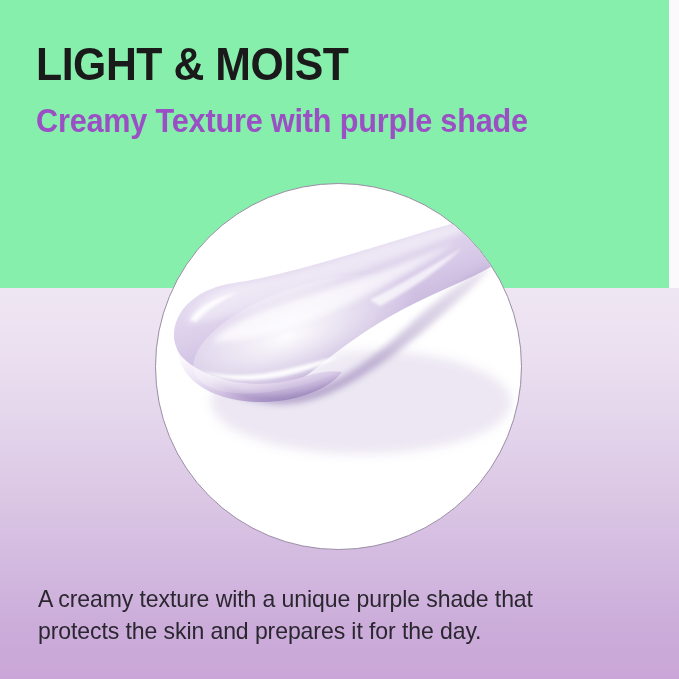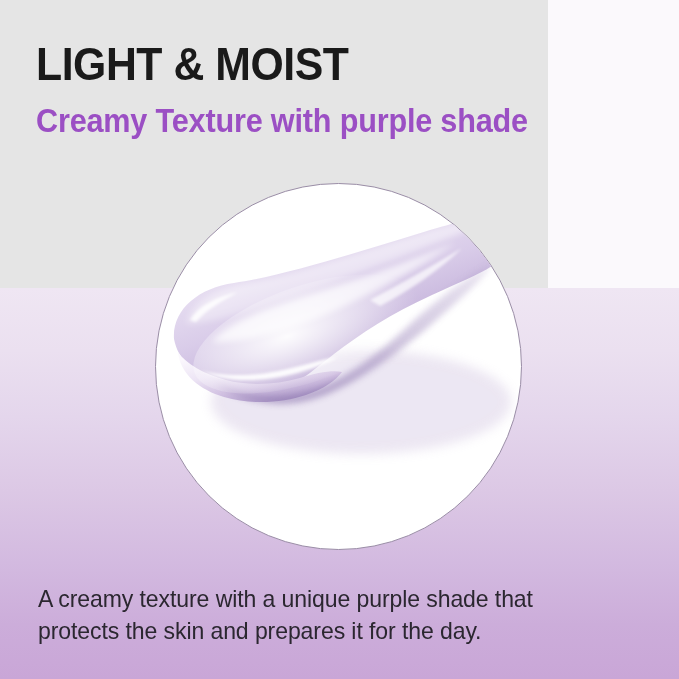--- a/index.html
+++ b/index.html
@@ -17,23 +17,23 @@
     height: 679px;
     overflow: hidden;
     background: #FBF9FC;
   }
 
   
   .header-block {
     position: absolute;
     left: 0;
     top: 0;
-    width: 548px;
+    width: 669px;
     height: 288px;
-    background: #e5e5e5;
+    background: #86efac;
   }
 
   .headline {
     position: absolute;
     left: 36px;
     top: 40px;
     font-family: "Liberation Sans Narrow", "Liberation Sans", sans-serif;
     font-size: 46px;
     font-weight: bold;
     letter-spacing: -0.5px;

